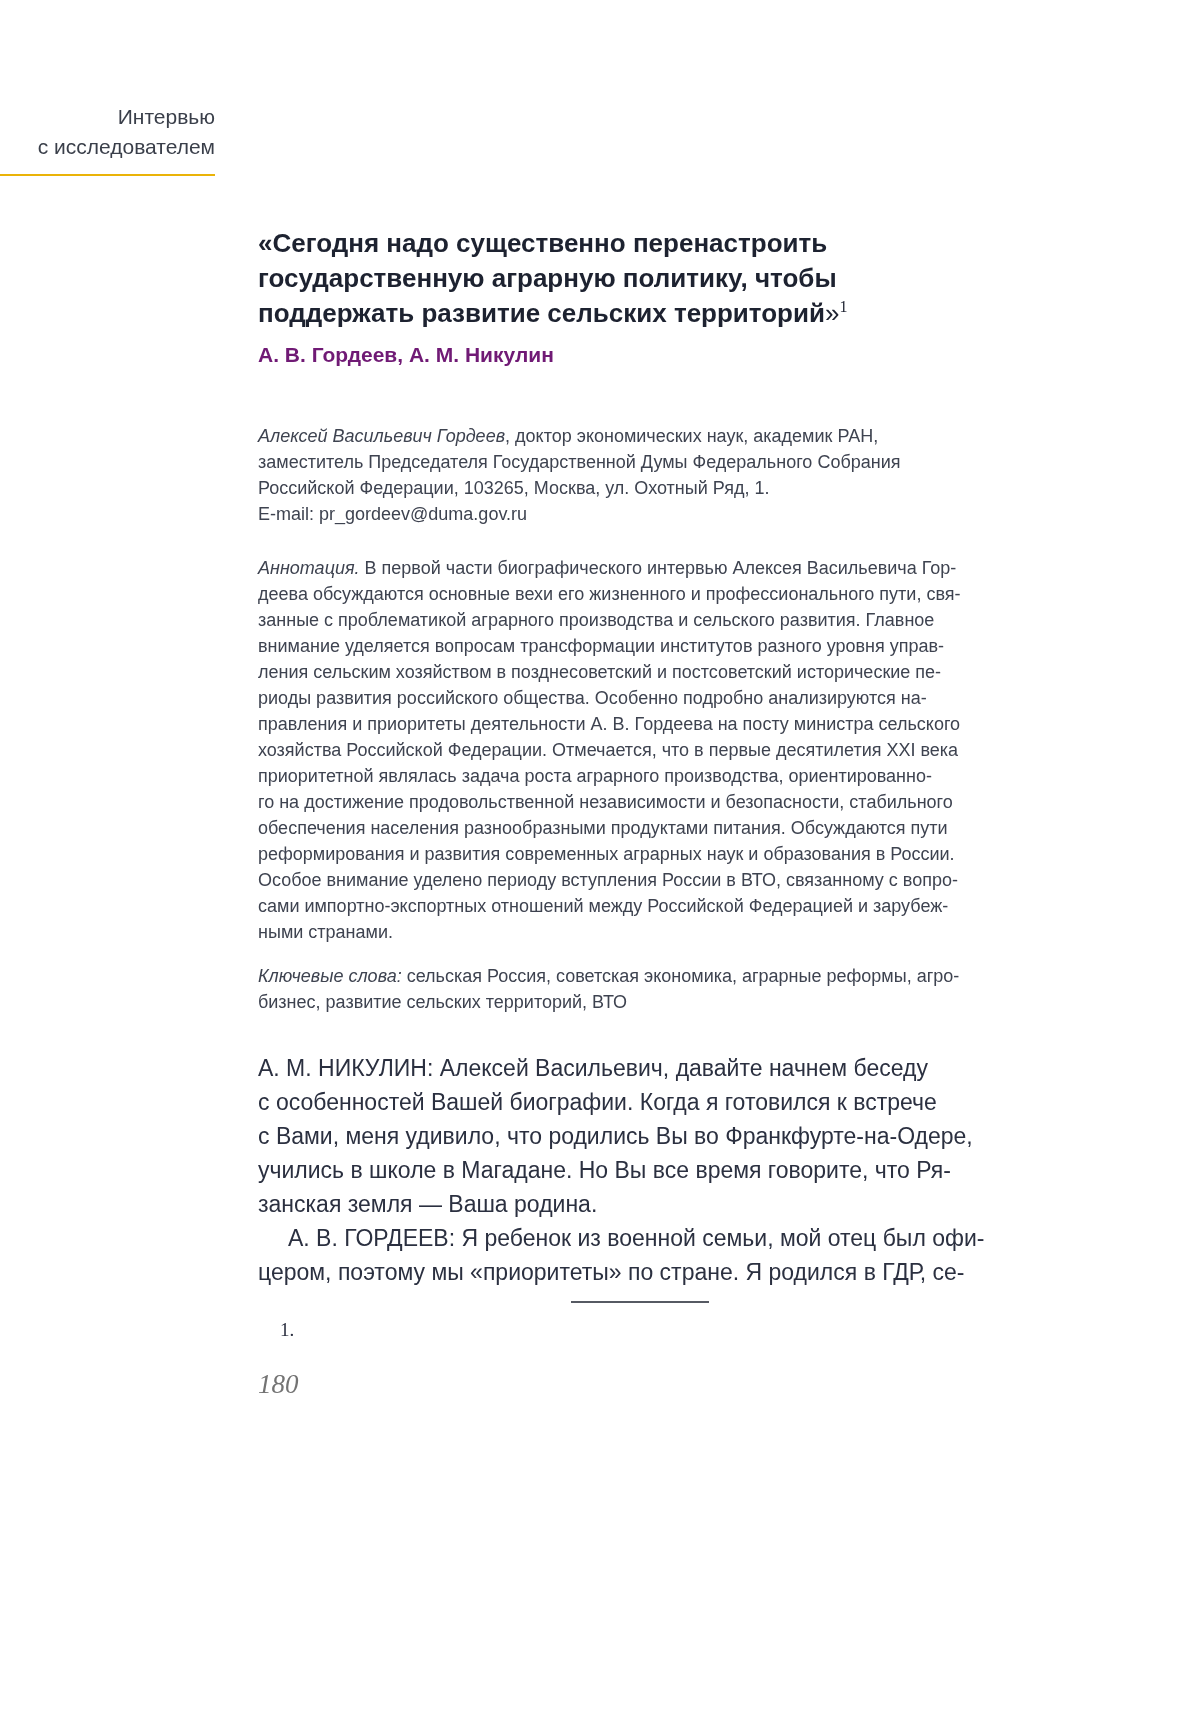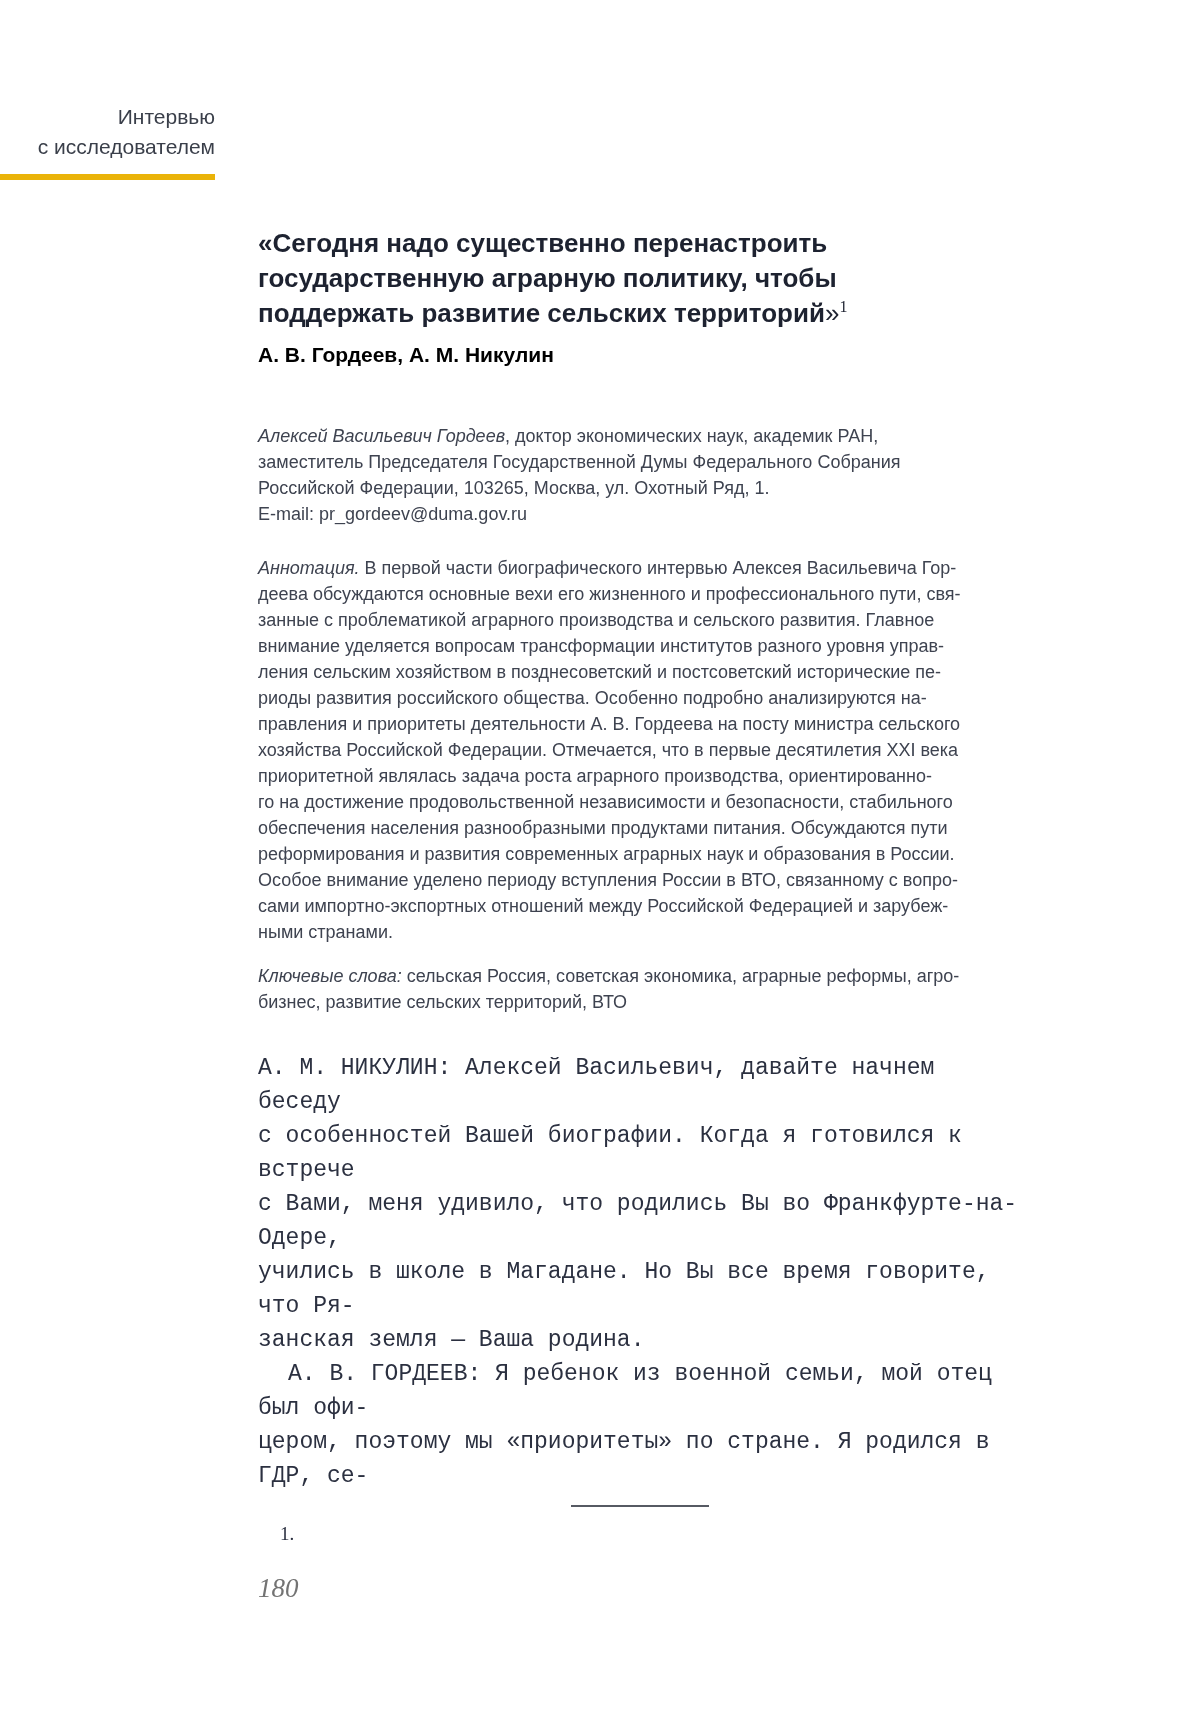--- a/index.html
+++ b/index.html
@@ -13,21 +13,21 @@
   }
   .rubric {
     position: absolute;
     left: 0;
     top: 102px;
     width: 215px;
     text-align: right;
     font-size: 21px;
     line-height: 30px;
     color: #3a3f4a;
-    border-bottom: 6px solid #eab308;
+    border-bottom: 2px solid #eab308;
     padding-bottom: 12px;
     white-space: pre-line;
   }
   .content {
     position: absolute;
     left: 258px;
     top: 226px;
     width: 764px;
   }
   .title {
@@ -43,37 +43,37 @@
     font-family: "Liberation Serif", serif;
     font-weight: 400;
     font-size: 16px;
     vertical-align: super;
     line-height: 0;
   }
   .authors {
     margin-top: 12px;
     font-size: 21px;
     font-weight: 700;
-    color: #000000;
+    color: #701a75;
   }
   .affil, .abstract, .keywords, .edn {
     font-size: 18px;
     line-height: 26px;
     color: #3e4350;
     white-space: pre-line;
   }
   .affil-1 { margin-top: 56px; }
   .affil-2 { margin-top: 46px; }
   .abstract { margin-top: 28px; text-align: left; }
   .keywords { margin-top: 12px; }
   .edn { margin-top: 15px; }
   .lead-italic { font-style: italic; }
   .interview {
     margin-top: 36px;
-    font-family: Liberation Mono, monospace;
+    font-family: Liberation Sans, sans-serif;
     font-size: 23px;
     line-height: 34px;
     color: #2b3040;
   }
   .interview p {
     margin: 0;
     white-space: pre-line;
   }
   .interview p.indent { text-indent: 30px; }
   .fn-rule {

